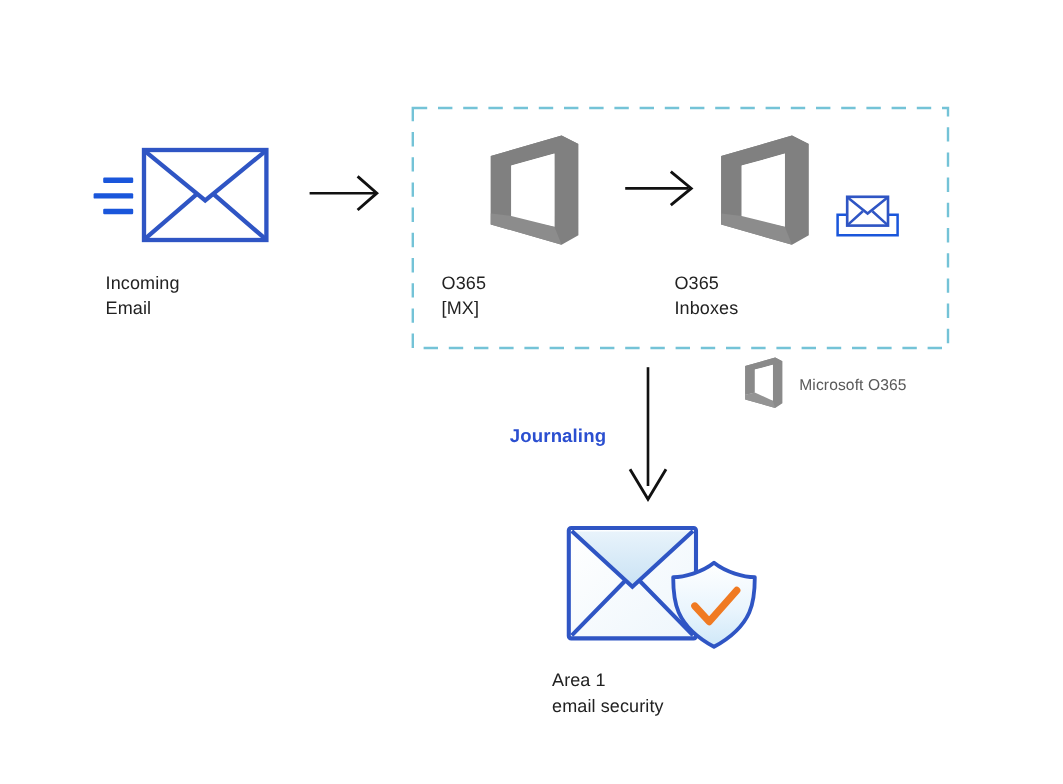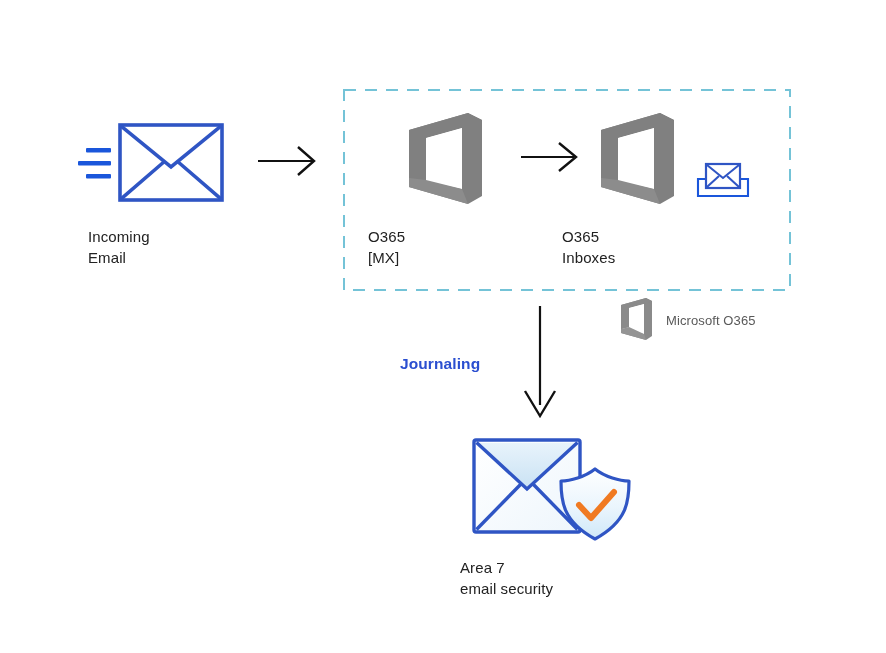--- a/index.html
+++ b/index.html
@@ -50,20 +50,21 @@
   #label-area1 {
     left: 460px;
     top: 557px;
     width: 172px;
   }
   #label-journaling {
     position: absolute;
     left: 400px;
     top: 355px;
     width: 130px;
+    text-align: center;
     font-family: "Liberation Sans", sans-serif;
     font-size: 15.5px;
     font-weight: bold;
     color: #2b4fd0;
     letter-spacing: 0.1px;
   }
   #legend-microsoft-o365 {
     position: absolute;
     left: 666px;
     top: 313px;
@@ -170,18 +171,18 @@
 
 <div class="node-label" id="label-incoming-email">Incoming
 Email</div>
 
 <div class="node-label" id="label-o365-mx">O365
 [MX]</div>
 
 <div class="node-label" id="label-o365-inboxes">O365
 Inboxes</div>
 
-<div class="node-label" id="label-area1">Area 7
+<div class="node-label" id="label-area1">Area 1
 email security</div>
 
 <div id="label-journaling">Journaling</div>
 
 <div id="legend-microsoft-o365">Microsoft O365</div>
 
 </body></html>

